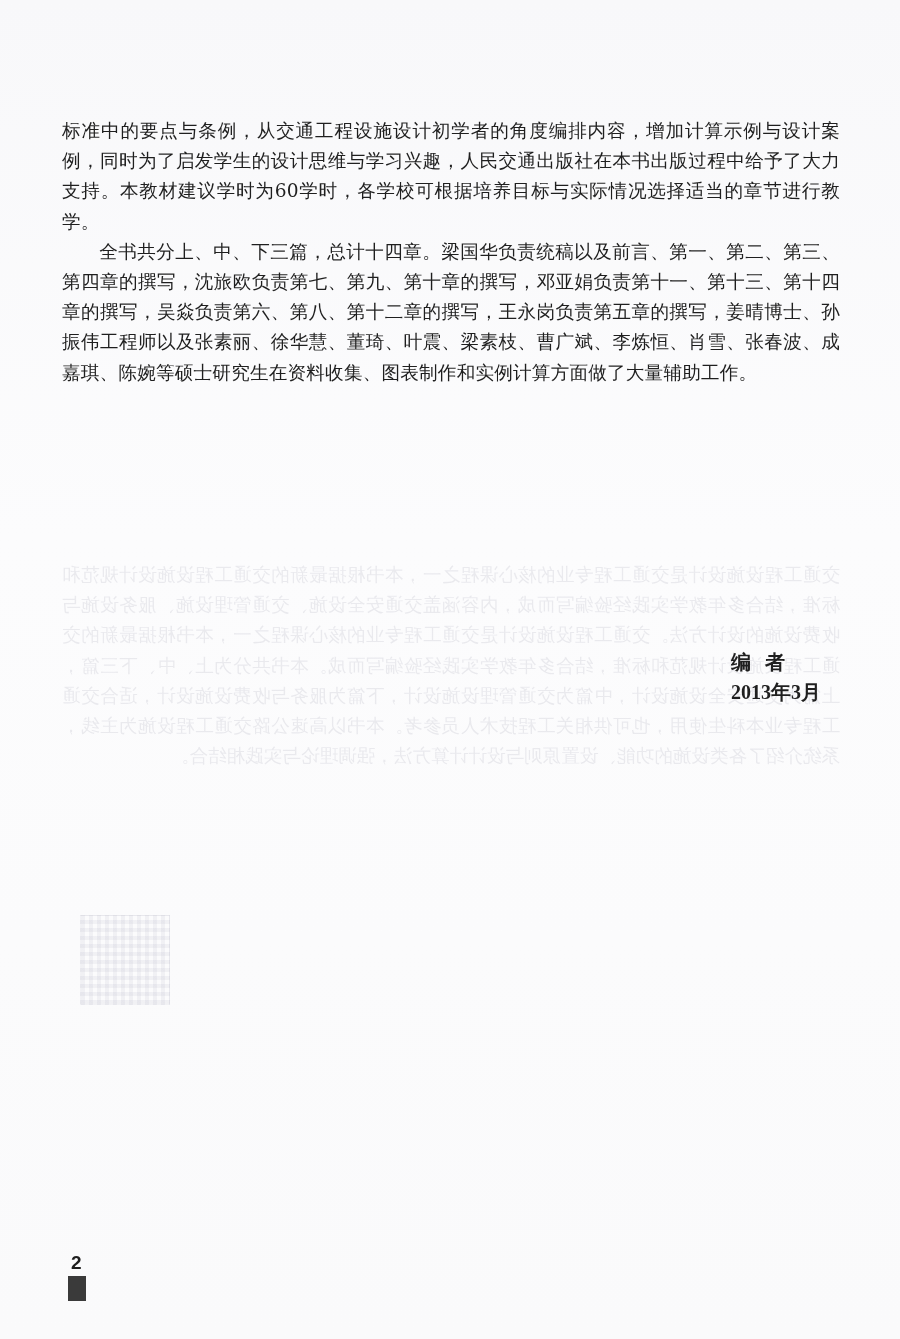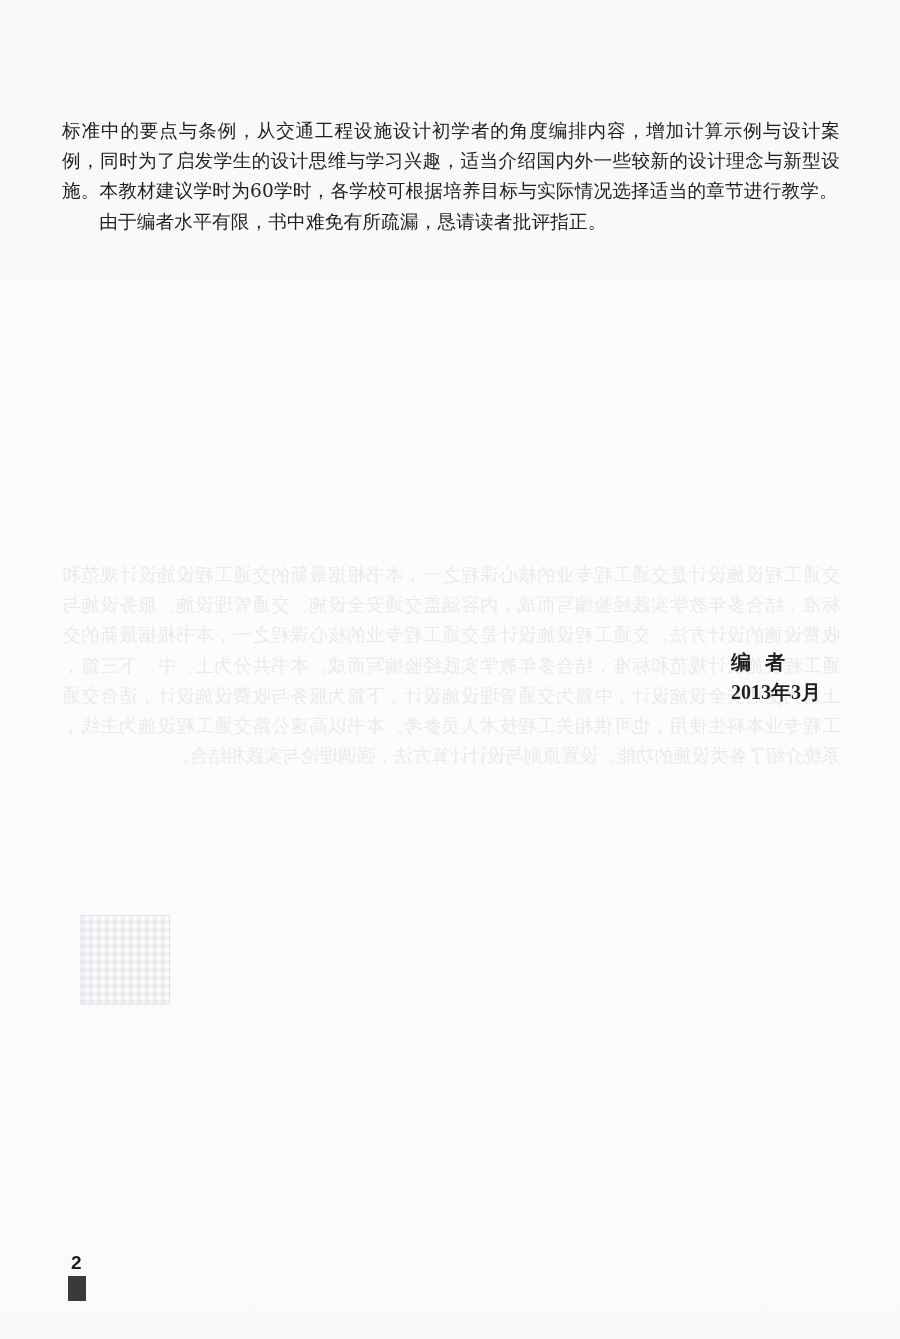--- a/index.html
+++ b/index.html
@@ -98,22 +98,22 @@
 
 <div class="page">
 
   <div class="bleed">
     交通工程设施设计是交通工程专业的核心课程之一，本书根据最新的交通工程设施设计规范和标准，结合多年教学实践经验编写而成，内容涵盖交通安全设施、交通管理设施、服务设施与收费设施的设计方法。交通工程设施设计是交通工程专业的核心课程之一，本书根据最新的交通工程设施设计规范和标准，结合多年教学实践经验编写而成。本书共分为上、中、下三篇，上篇为交通安全设施设计，中篇为交通管理设施设计，下篇为服务与收费设施设计，适合交通工程专业本科生使用，也可供相关工程技术人员参考。本书以高速公路交通工程设施为主线，系统介绍了各类设施的功能、设置原则与设计计算方法，强调理论与实践相结合。
   </div>
 
   <div class="qr-ghost"></div>
 
   <div class="content">
-    <p class="para">标准中的要点与条例，从交通工程设施设计初学者的角度编排内容，增加计算示例与设计案例，同时为了启发学生的设计思维与学习兴趣，适当介绍国内外一些较新的设计理念与新型设施。本教材建议学时为60学时，各学校可根据培养目标与实际情况选择适当的章节进行教学。</p>
-    <p class="para indent">由于编者水平有限，书中难免有所疏漏，恳请读者批评指正。</p>
+    <p class="para">标准中的要点与条例，从交通工程设施设计初学者的角度编排内容，增加计算示例与设计案例，同时为了启发学生的设计思维与学习兴趣，人民交通出版社在本书出版过程中给予了大力支持。本教材建议学时为60学时，各学校可根据培养目标与实际情况选择适当的章节进行教学。</p>
+    <p class="para indent">全书共分上、中、下三篇，总计十四章。梁国华负责统稿以及前言、第一、第二、第三、第四章的撰写，沈旅欧负责第七、第九、第十章的撰写，邓亚娟负责第十一、第十三、第十四章的撰写，吴焱负责第六、第八、第十二章的撰写，王永岗负责第五章的撰写，姜晴博士、孙振伟工程师以及张素丽、徐华慧、董琦、叶震、梁素枝、曹广斌、李炼恒、肖雪、张春波、成嘉琪、陈婉等硕士研究生在资料收集、图表制作和实例计算方面做了大量辅助工作。</p>
   </div>
 
   <div class="signature">
     <div class="author">编者</div>
     <div class="date">2013年3月</div>
   </div>
 
   <div class="page-number">2</div>
   <div class="page-marker"></div>
 

